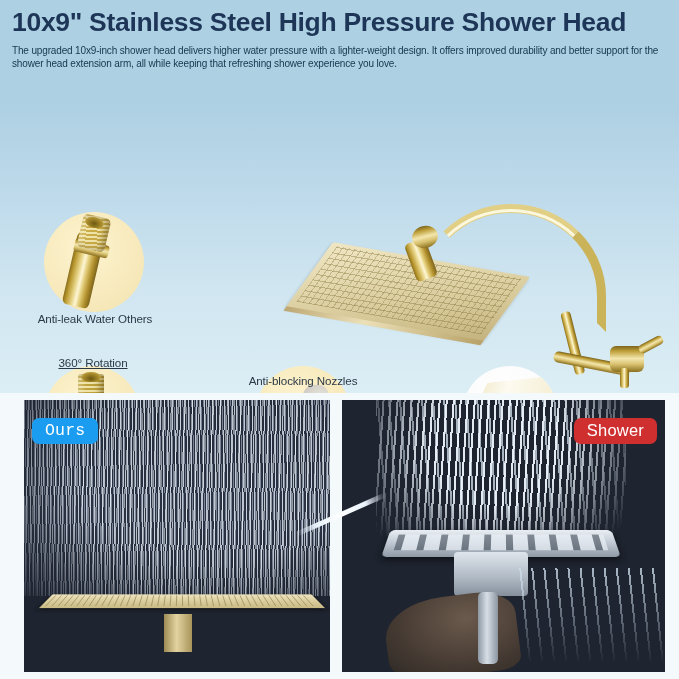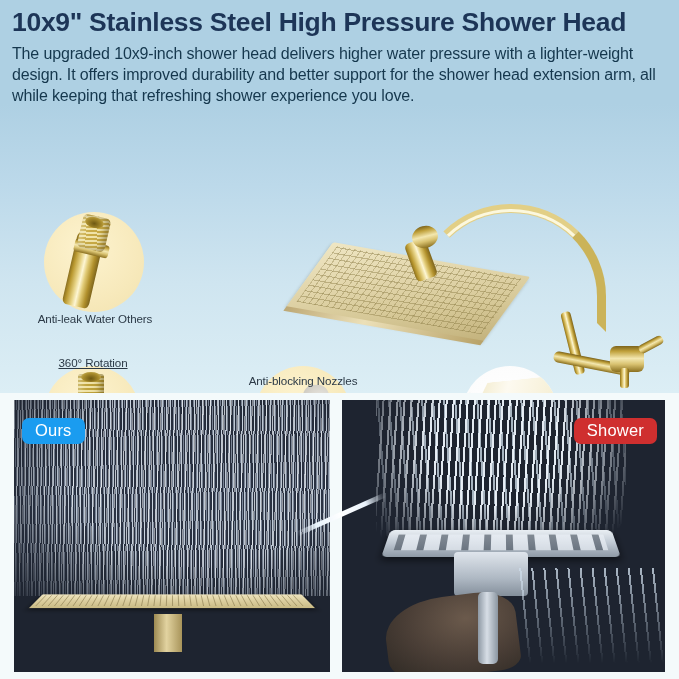--- a/index.html
+++ b/index.html
@@ -17,21 +17,21 @@
     position:absolute; left:0; top:0; width:679px; height:104px;
     background:#aed0e3;
     padding:8px 12px 0 12px;
   }
   .title{
     font-size:26.5px; font-weight:bold; letter-spacing:-0.3px;
     color:#1d3557; line-height:1.1; white-space:nowrap;
   }
   .subtitle{
     margin-top:7px;
-    font-size:16px; line-height:1.30; color:#15374d;
+    font-size:10px; line-height:1.30; color:#15374d;
     letter-spacing:-0.15px;
   }
 
   
   .features{
     position:absolute; left:0; top:104px; width:679px; height:289px;
     background:linear-gradient(180deg,#aed0e3 0%, #bcd9ea 28%, #cfe5f0 62%, #dceef5 100%);
     overflow:hidden;
   }
 
@@ -195,21 +195,21 @@
 
   
   .compare{
     position:absolute; left:0; top:393px; width:679px; height:286px;
     background:#f4fafb;
   }
   .panel{
     position:absolute; top:7px; height:272px; overflow:hidden;
     background:#1e2430;
   }
-  #panelL{ left:14px;  width:372px; }
+  #panelL{ left:24px;  width:372px;font-family:Liberation Mono, monospace; }
   #panelR{ left:342px; width:323px; }
 
   .badge{
     position:absolute; top:18px; z-index:6;
     padding:3px 13px 4px 13px; border-radius:7px;
     color:#fff; font-size:16.5px; font-weight:normal;
     letter-spacing:.2px;
   }
   #badgeOurs{ left:8px; background:#1a9cf0; }
   #badgeOthers{ right:8px; background:#cf2f2f; }

